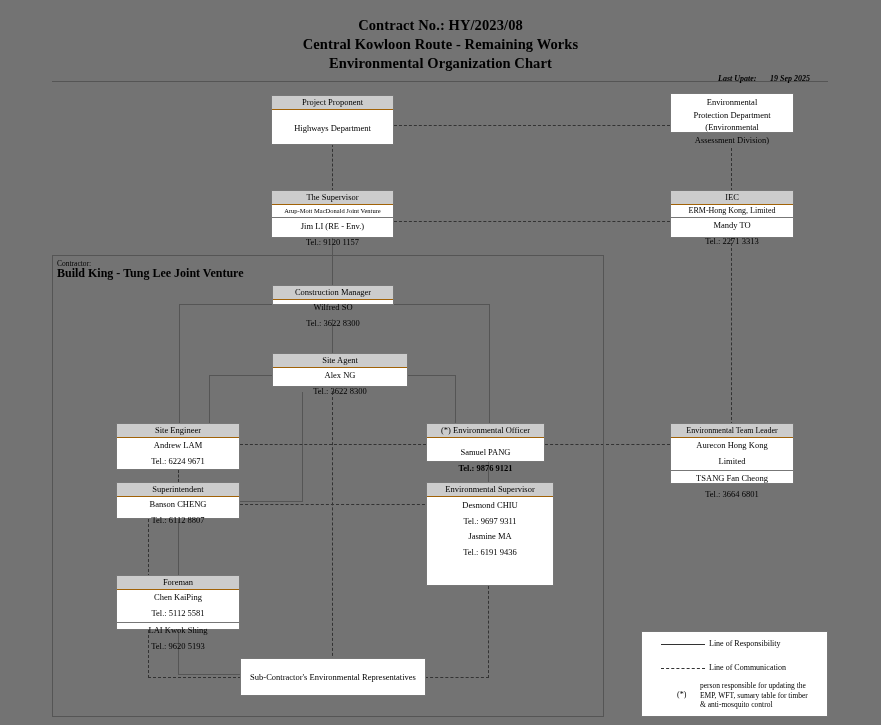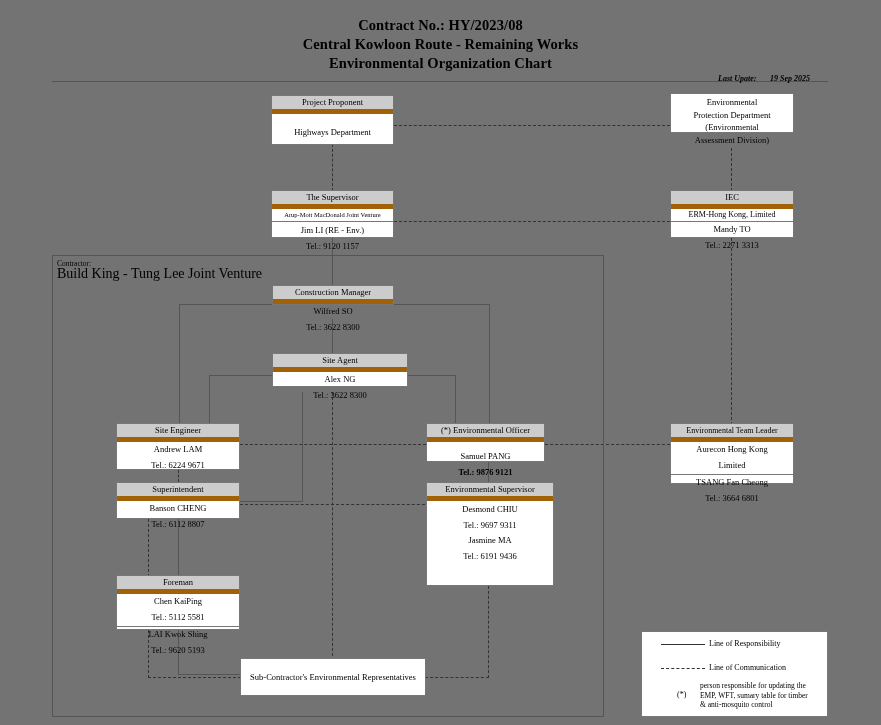--- a/index.html
+++ b/index.html
@@ -54,21 +54,21 @@
   .box {
     position: absolute;
     box-sizing: border-box;
     border: 1px solid #777777;
     background: #ffffff;
     text-align: center;
   }
   .box .hdr {
     box-sizing: border-box;
     background: #cccccc;
-    border-bottom: 5px solid #a16207;
+    border-bottom: 1px solid #a16207;
     font-size: 8.5px;
     line-height: 11px;
     padding: 1px 0 1px 0;
     white-space: nowrap;
   }
   .box .body {
     box-sizing: border-box;
     font-size: 8.5px;
     line-height: 13.5px;
     padding: 3px 2px;
@@ -115,22 +115,22 @@
     position: absolute;
     left: 57px;
     top: 258px;
     font-size: 7.5px;
     line-height: 11px;
   }
   #contractor-name {
     position: absolute;
     left: 57px;
     top: 268px;
-    font-size: 14px;
-    font-weight: normal;
+    font-size: 12px;
+    font-weight: bold;
     line-height: 11px;
   }
 
   
   .ln {
     position: absolute;
     background: transparent;
   }
   .solid-h { border-top: 1.3px solid #555555; }
   .solid-v { border-left: 1.3px solid #555555; }

